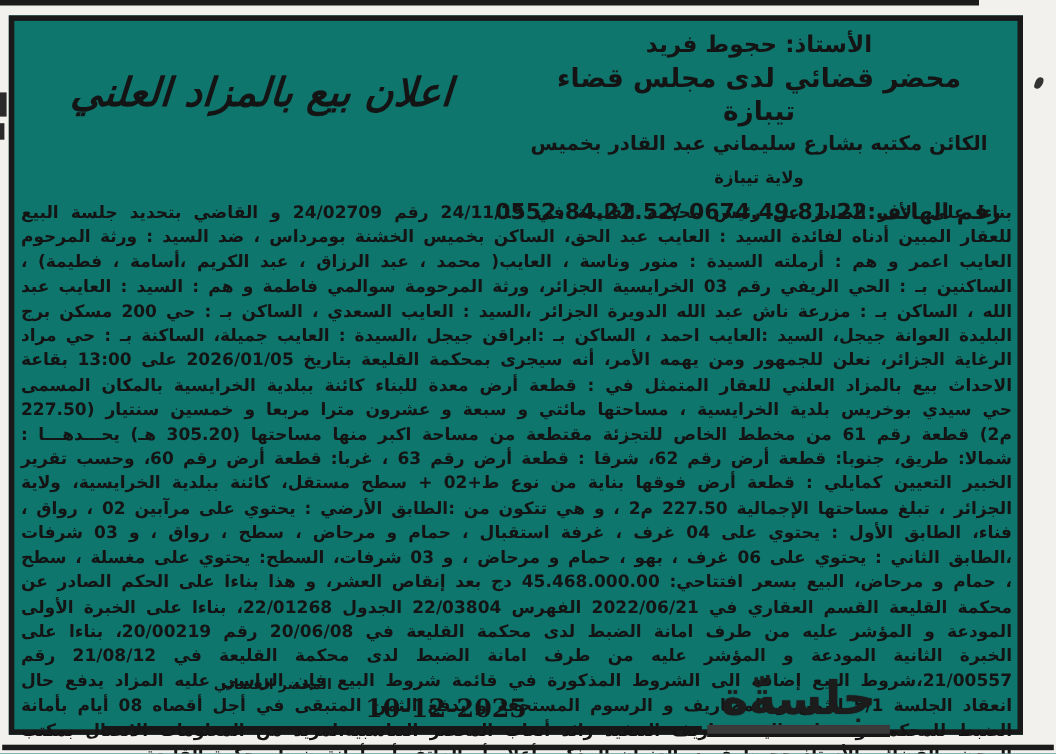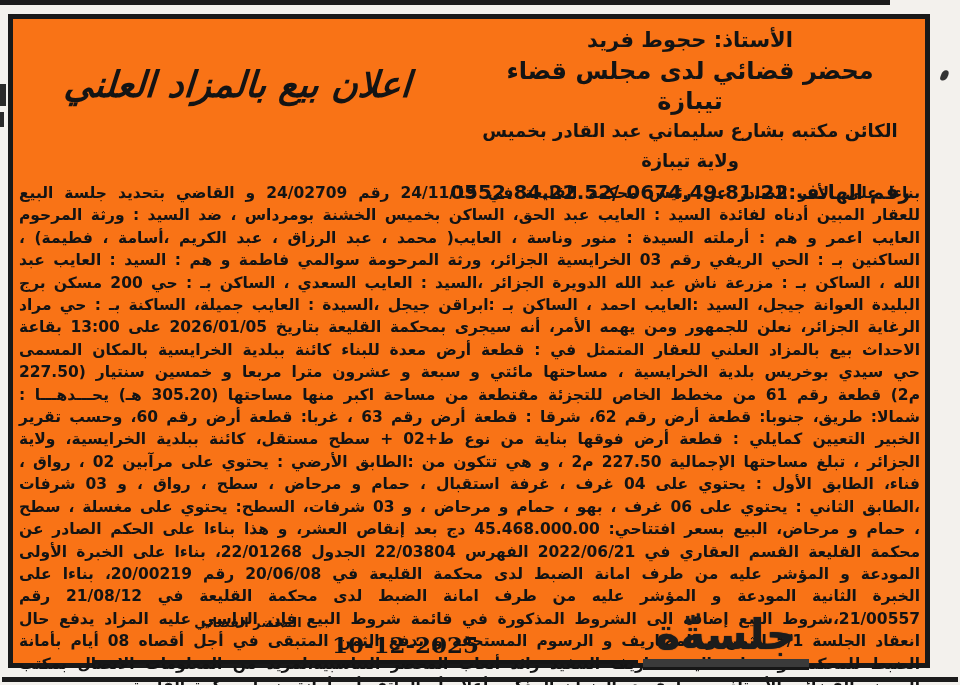--- a/index.html
+++ b/index.html
@@ -16,30 +16,30 @@
     background:#1b1b1b;
   }
   .edge-mark1 { position:absolute; left:0; top:84px;  width:6px; height:22px; background:#2a2a2a; }
   .edge-mark2 { position:absolute; left:0; top:112px; width:4px; height:15px; background:#2a2a2a; }
   .comma-mark { position:absolute; left:941px; top:70px; width:7px; height:11px;
     background:#333; border-radius:60% 40% 70% 30%; transform:rotate(18deg); }
   .frame {
     position:absolute; left:8px; top:14px;
     width:912px; height:644px;
     border:5px solid #191919;
-    background:#f97316;
+    background:#0f766e;
   }
   .office {
     position:absolute; left:457px; top:6px; width:440px;
     direction:rtl; text-align:center; font-weight:bold;
   }
   .office .l1 { font-size:21px; line-height:31px; }
   .office .l2 { font-size:24px; line-height:30px; }
   .office .l3 { font-size:18px; line-height:30px; }
-  .office .l4 { font-size:18px; line-height:30px; }
+  .office .l4 { font-size:15px; line-height:30px; }
   .office .phone { font-size:20px; line-height:32px; white-space:nowrap; }
   .office .phone .nums { direction:ltr; unicode-bidi:isolate; letter-spacing:0.5px; }
   .main-title {
     position:absolute; left:17px; top:42px; width:415px;
     direction:rtl; text-align:center;
     font-size:36px; font-weight:bold; font-style:italic;
     transform:skewX(-4deg);
     line-height:48px;
   }
   .body-text {

